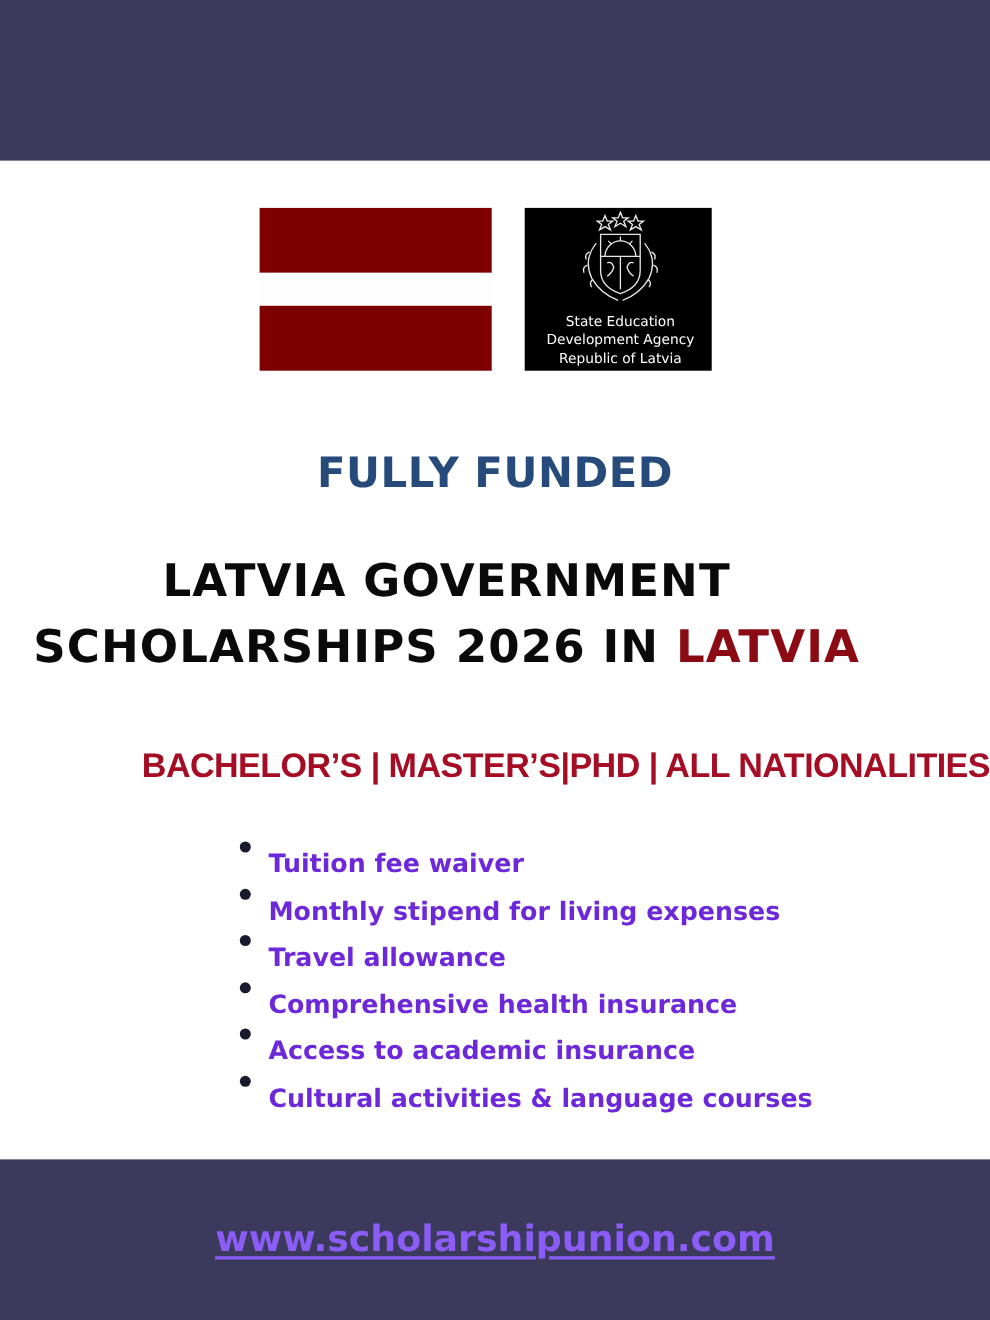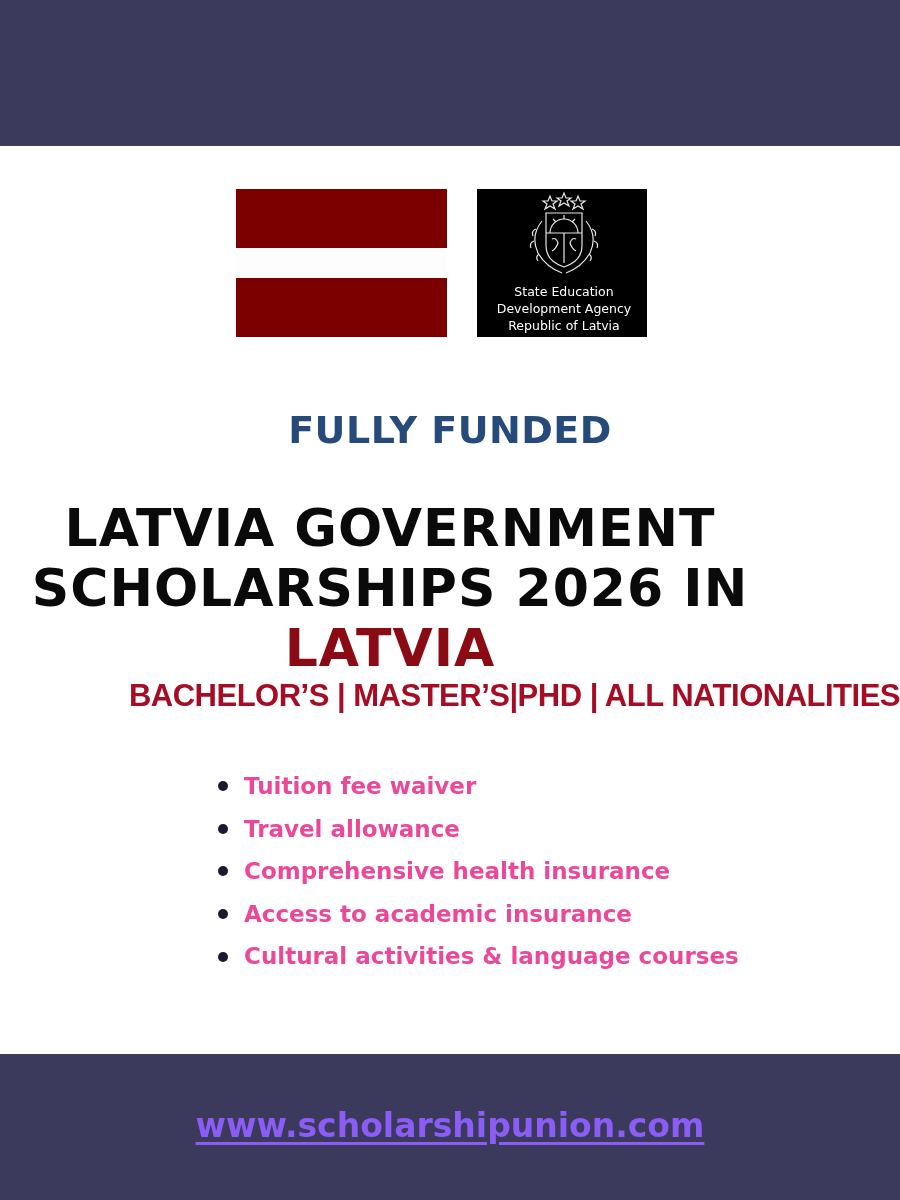--- a/index.html
+++ b/index.html
@@ -14,30 +14,30 @@
   .flag .stripe-white { height: 30px; background: #fdfdfd; }
 
   .agency-logo { position: absolute; left: 477px; top: 189px; width: 170px; height: 148px; background: #000; }
   .agency-logo svg { position: absolute; left: 35px; top: 2px; }
   .agency-text { position: absolute; left: 0; top: 94px; width: 174px; text-align: center; color: #fff;
     font-family: "DejaVu Sans", sans-serif; font-size: 12.5px; line-height: 17px; }
 
   .fully-funded { position: absolute; left: 0; top: 408px; width: 900px; text-align: center;
     font-family: "DejaVu Sans", sans-serif; font-weight: bold; font-size: 38px; letter-spacing: 0.5px; }
 
-  .title { position: absolute; left: 0; top: 498px; width: 780px; text-align: center;
-    font-family: "DejaVu Sans", sans-serif; font-weight: bold; font-size: 52px; line-height: 60px; color: #0a0a0a; letter-spacing: 1px; }
+  .title { position: absolute; left: 16px; top: 498px; width: 780px; text-align: center;
+    font-family: "DejaVu Sans", sans-serif; font-weight: bold; font-size: 41px; line-height: 60px; color: #0a0a0a; letter-spacing: 1px; }
   .title .accent { color: #8b0b14; }
 
   .degrees { position: absolute; left: 0; top: 678px; width: 900px; text-align: right;
     font-family: "Liberation Sans", sans-serif; font-weight: bold; font-size: 31px; letter-spacing: -0.5px; }
 
   .benefits { position: absolute; left: 218px; top: 765px; list-style: none; }
   .benefits li { font-family: "DejaVu Sans", sans-serif; font-weight: bold; font-size: 23px;
-    line-height: 42.6px; color: #ec4899; display: flex; align-items: center; }
+    line-height: 42.6px; color: #6d28d9; display: flex; align-items: flex-start; }
   .benefits .bullet { width: 10px; height: 10px; border-radius: 50%; background: #1a1a2e; margin-right: 16px; flex: none; }
 
   .website { position: absolute; left: 0; top: 1106px; width: 900px; text-align: center;
     font-family: "DejaVu Sans", sans-serif; font-weight: bold; font-size: 33px; color: #8b5cf6;
     text-decoration: underline; text-decoration-thickness: 3px; text-underline-offset: 5px; }
 </style>
 </head>
 <body>
 
 <div class="top-band"></div>
@@ -83,20 +83,24 @@
 
 <div class="degrees" style="color:#a50d25">BACHELOR’S | MASTER’S|PHD | ALL NATIONALITIES</div>
 
 <ul class="benefits">
   <li>
       <span class="bullet"></span>
       <span>Tuition fee waiver</span>
     </li>
   <li>
       <span class="bullet"></span>
+      <span>Monthly stipend for living expenses</span>
+    </li>
+  <li>
+      <span class="bullet"></span>
       <span>Travel allowance</span>
     </li>
   <li>
       <span class="bullet"></span>
       <span>Comprehensive health insurance</span>
     </li>
   <li>
       <span class="bullet"></span>
       <span>Access to academic insurance</span>
     </li>

